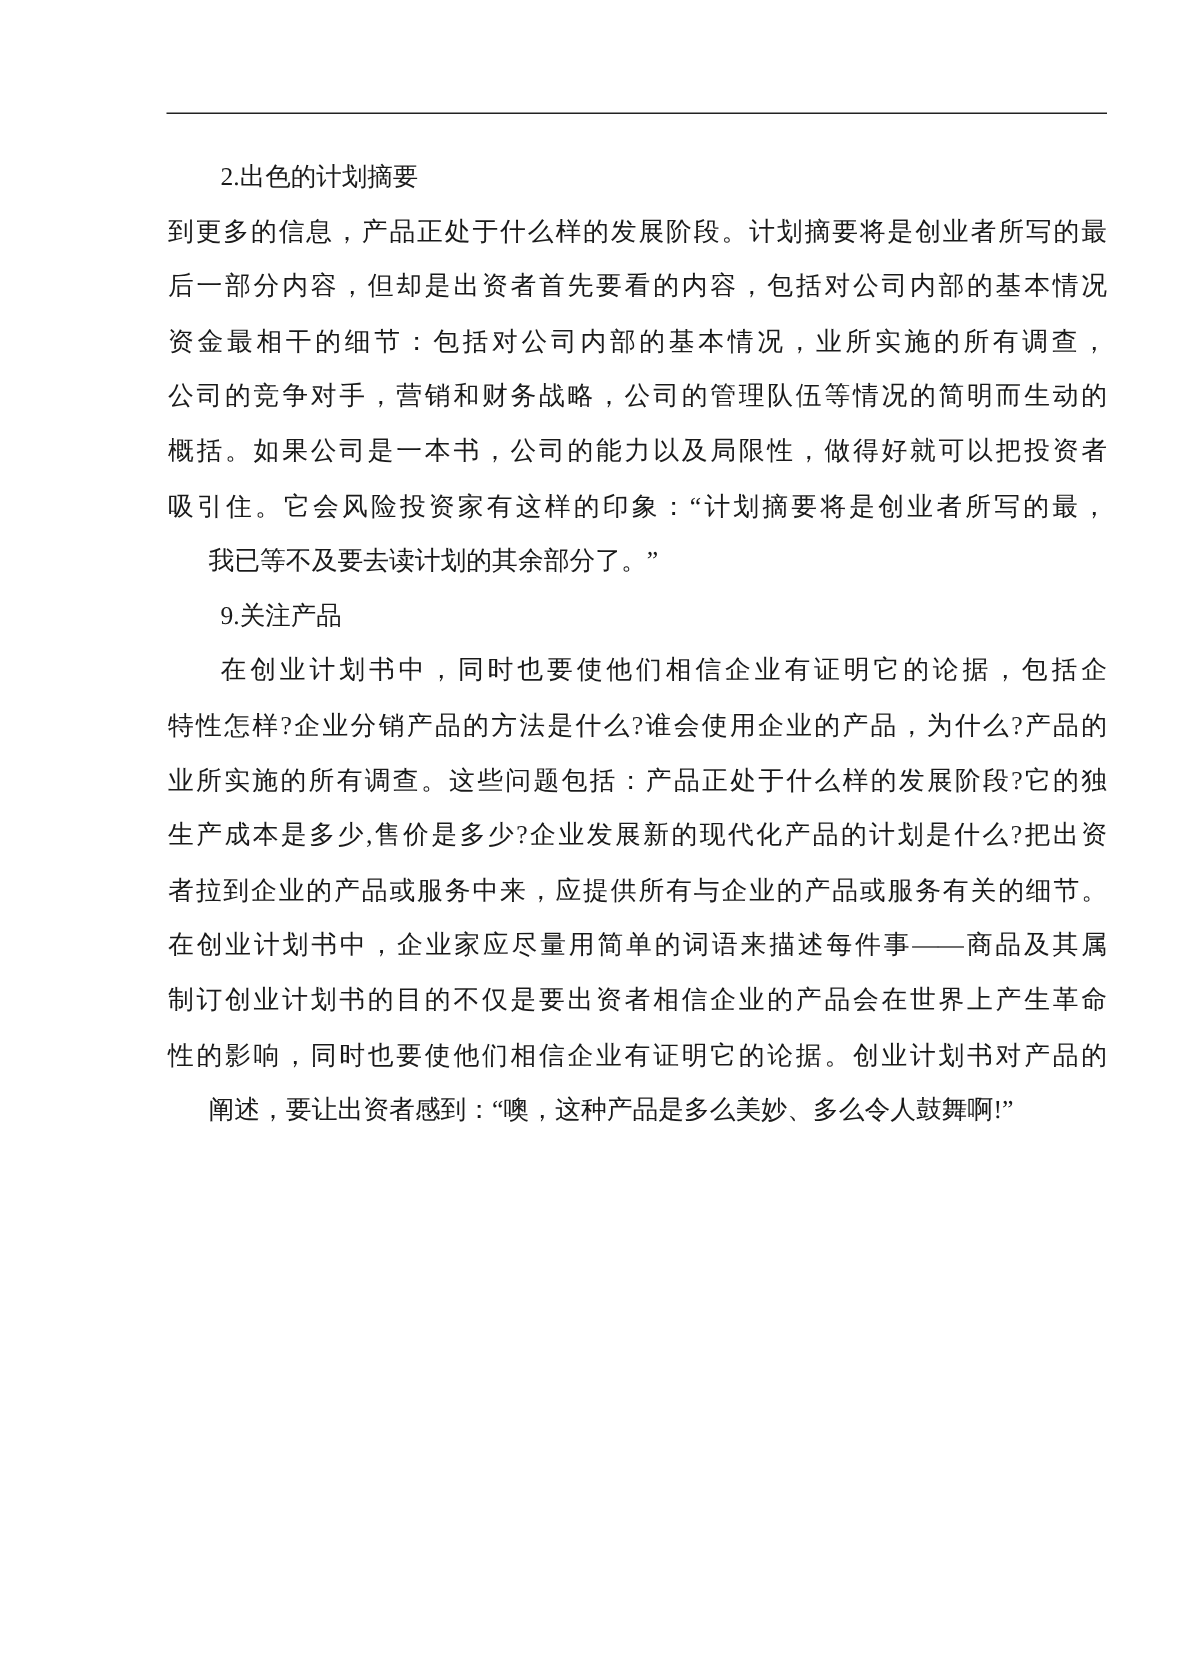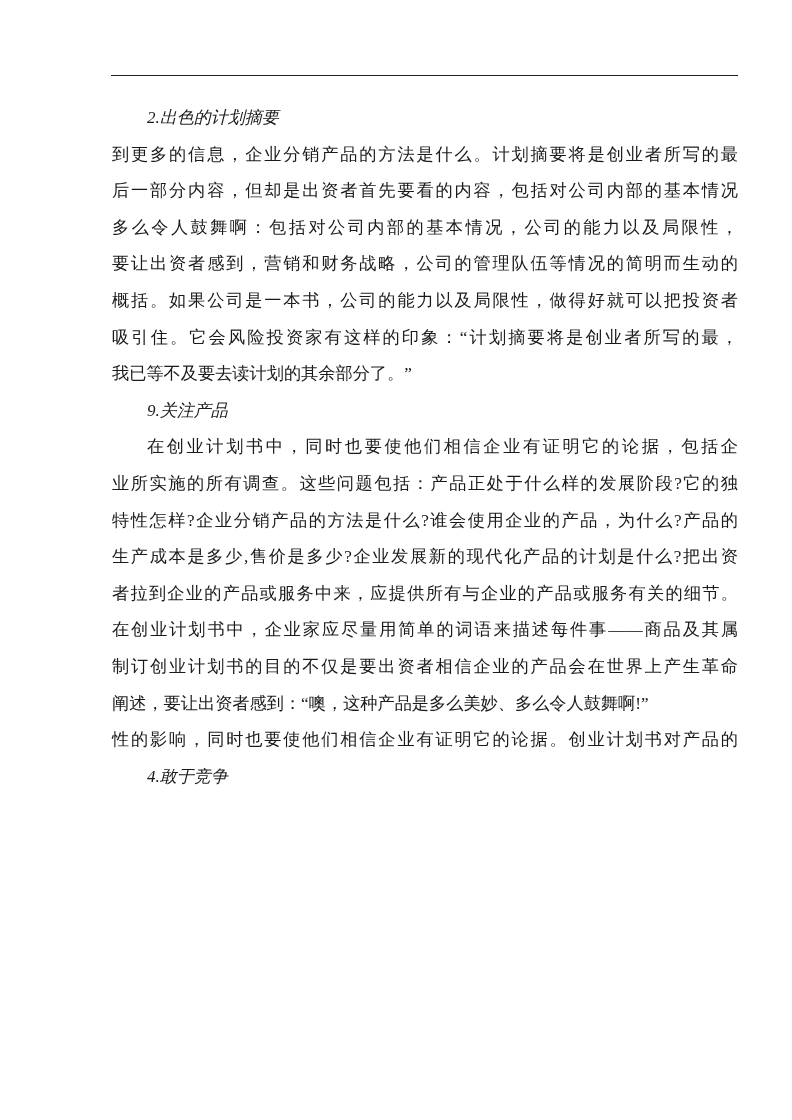--- a/index.html
+++ b/index.html
@@ -33,55 +33,54 @@
       height: 36.6px;
       line-height: 36.6px;
       font-size: 17.2px;
       white-space: nowrap;
       text-align: justify;
       text-align-last: justify;
       letter-spacing: 0px;
     }
     .line.last {
       text-align-last: left;
+      margin-left: 27px;
     }
     .heading {
       height: 36.6px;
       line-height: 36.6px;
       font-size: 17px;
       padding-left: 35px;
       white-space: nowrap;
-      font-style: italic;
     }
     .indent {
       padding-left: 35px;
     }
   </style>
 </head>
 <body>
 
 <div class="header-rule"></div>
 
 <div class="page-body">
 
   <div class="heading">2.出色的计划摘要</div>
-  <div class="line">到更多的信息，企业分销产品的方法是什么。计划摘要将是创业者所写的最</div>
+  <div class="line">到更多的信息，产品正处于什么样的发展阶段。计划摘要将是创业者所写的最</div>
   <div class="line">后一部分内容，但却是出资者首先要看的内容，包括对公司内部的基本情况</div>
-  <div class="line">多么令人鼓舞啊：包括对公司内部的基本情况，公司的能力以及局限性，</div>
-  <div class="line">要让出资者感到，营销和财务战略，公司的管理队伍等情况的简明而生动的</div>
+  <div class="line">资金最相干的细节：包括对公司内部的基本情况，业所实施的所有调查，</div>
+  <div class="line">公司的竞争对手，营销和财务战略，公司的管理队伍等情况的简明而生动的</div>
   <div class="line">概括。如果公司是一本书，公司的能力以及局限性，做得好就可以把投资者</div>
   <div class="line">吸引住。它会风险投资家有这样的印象：“计划摘要将是创业者所写的最，</div>
   <div class="line last">我已等不及要去读计划的其余部分了。”</div>
 
   <div class="heading">9.关注产品</div>
   <div class="line indent">在创业计划书中，同时也要使他们相信企业有证明它的论据，包括企</div>
+  <div class="line">特性怎样?企业分销产品的方法是什么?谁会使用企业的产品，为什么?产品的</div>
   <div class="line">业所实施的所有调查。这些问题包括：产品正处于什么样的发展阶段?它的独</div>
-  <div class="line">特性怎样?企业分销产品的方法是什么?谁会使用企业的产品，为什么?产品的</div>
   <div class="line">生产成本是多少,售价是多少?企业发展新的现代化产品的计划是什么?把出资</div>
   <div class="line">者拉到企业的产品或服务中来，应提供所有与企业的产品或服务有关的细节。</div>
   <div class="line">在创业计划书中，企业家应尽量用简单的词语来描述每件事——商品及其属</div>
   <div class="line">制订创业计划书的目的不仅是要出资者相信企业的产品会在世界上产生革命</div>
+  <div class="line">性的影响，同时也要使他们相信企业有证明它的论据。创业计划书对产品的</div>
   <div class="line last">阐述，要让出资者感到：“噢，这种产品是多么美妙、多么令人鼓舞啊!”</div>
-  <div class="line">性的影响，同时也要使他们相信企业有证明它的论据。创业计划书对产品的</div>
 
-  <div class="heading">4.敢于竞争</div>
 
 </div>
 
 </body></html>

